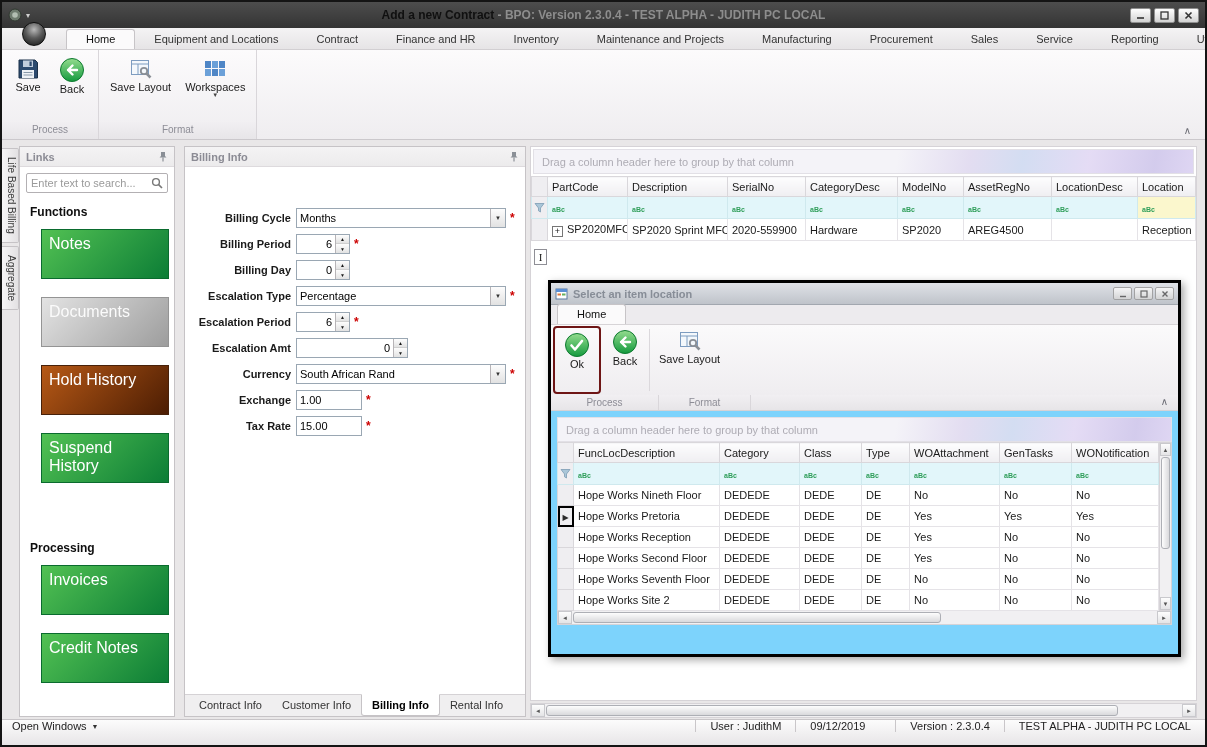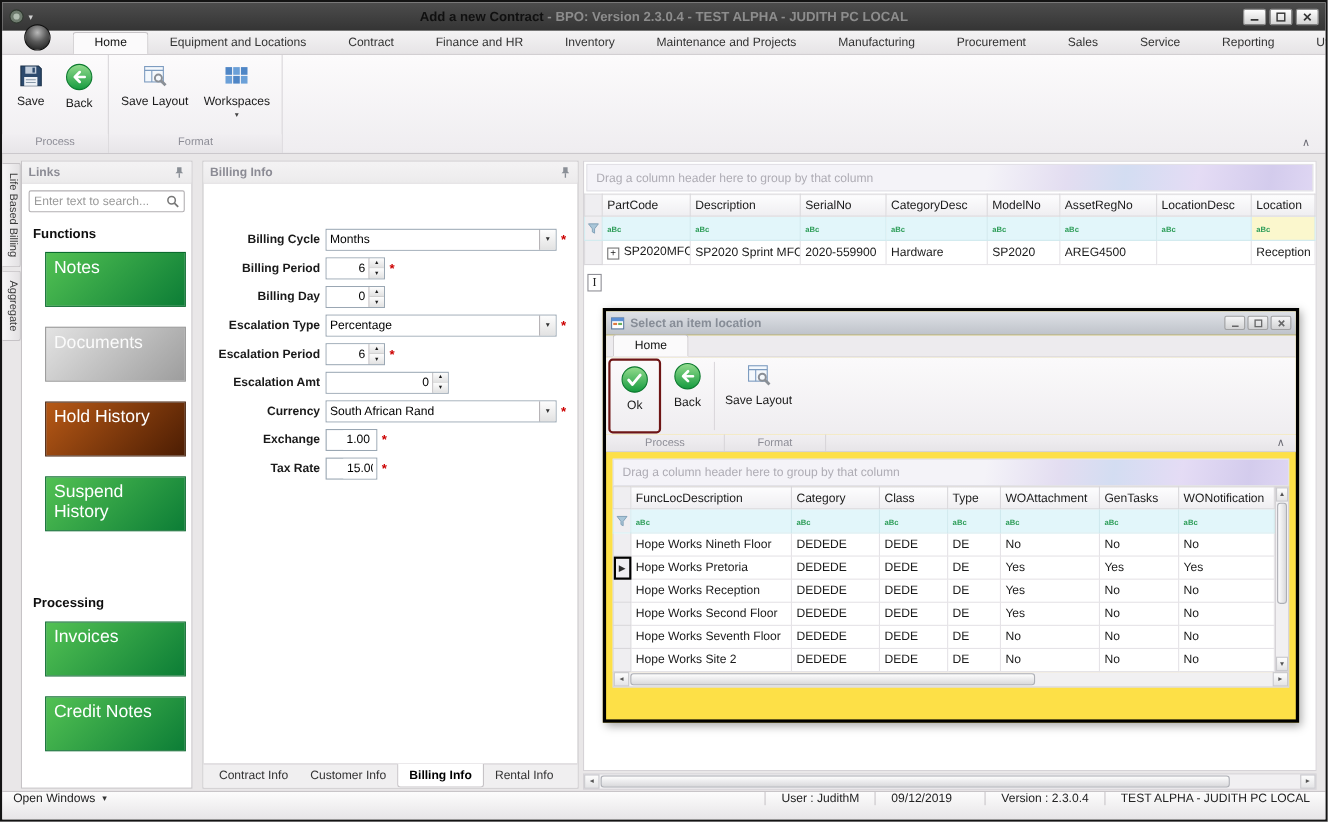--- a/index.html
+++ b/index.html
@@ -28,21 +28,21 @@
   .mdi-btns { margin-left:auto; display:flex; align-items:center; padding:0 8px 3px 0; gap:8px; }
   .mdibtn { display:flex; align-items:center; justify-content:center; width:16px; height:13px; }
 
   
   .ribbon { position:absolute; left:0; top:48px; right:0; height:90px;
     background:linear-gradient(#fcfbfc,#efedf0); border-bottom:1px solid #cbc8cc; display:flex; }
   .rgroup { display:flex; flex-direction:column; border-right:1px solid #d9d6da; }
   .rg-buttons { flex:1; display:flex; align-items:flex-start; padding:3px 4px 0; }
   .rg-label { height:17px; line-height:16px; text-align:center; font-size:10px; color:#8d8d96;
     background:linear-gradient(#f1eff2,#e7e5e8); position:relative; }
-  .big-btn { display:flex; flex-direction:column; align-items:center; gap:5px; padding:4px 7px; min-width:44px; color:#1a1a1a; cursor:default; }
+  .big-btn { display:flex; flex-direction:column; align-items:center; gap:0; padding:4px 7px; min-width:44px; color:#1a1a1a; cursor:default; }
   .big-btn .lbl { white-space:nowrap; }
   .dd-mark { font-size:6px; color:#444; line-height:5px; }
   .vsep { width:1px; background:#dbd8dc; margin:4px 2px; }
   .ribbon-collapse { position:absolute; right:14px; bottom:3px; color:#6b6b74; font-size:10px; }
 
   
   .main { position:absolute; left:0; top:138px; right:0; bottom:26px; background:#e9e7e8; }
 
   
   .vtabs { position:absolute; left:0; top:8px; width:17px; display:flex; flex-direction:column; gap:3px; }
@@ -68,21 +68,21 @@
   .lb-red   { background:linear-gradient(135deg,#b75916 0%,#4c1d03 100%); border:1px solid #47210a; }
   .proc-gap { margin-top:58px; }
 
   
   .bform { margin-top:41px; }
   .frow { display:flex; align-items:center; margin:0 0 6px 6px; height:20px; }
   .flabel { width:100px; text-align:right; font-weight:bold; margin-right:5px; white-space:nowrap; }
   .ctrl { display:flex; align-items:stretch; border:1px solid #9aa7b3; background:#fff; height:20px; }
   .ctrl input { border:none; outline:none; flex:1; font:inherit; font-size:11px; padding:0 3px; min-width:0; }
   .ctrl.num input { text-align:right; }
-  .w-dd { width:210px; } .w-spin { width:54px; } .w-amt { width:112px; } .w-txt { width:47px;padding-left:15px; }
+  .w-dd { width:210px; } .w-spin { width:54px; } .w-amt { width:112px; } .w-txt { width:66px; }
   .ddbtn { width:15px; border-left:1px solid #b7b4b7; background:linear-gradient(#fdfdfd,#e2e2e2);
     display:flex; align-items:center; justify-content:center; font-size:6px; color:#333; }
   .spin { width:14px; border-left:1px solid #b7b4b7; display:flex; flex-direction:column; }
   .req { color:#cc0000; font-weight:bold; margin-left:4px; font-size:12px; }
 
   .bottom-tabs { position:absolute; left:0; right:0; bottom:0; height:22px; background:#f0eff0;
     border-top:1px solid #d5d2d5; display:flex; align-items:stretch; padding-left:4px; }
   .btab { padding:4px 10px; color:#333; white-space:nowrap; cursor:default; }
   .btab.active { background:#fff; border:1px solid #c6c3c6; border-top:1px solid #fff; margin-top:-1px;
     border-radius:0 0 3px 3px; font-weight:bold; color:#000; }
@@ -110,21 +110,21 @@
   
   .hscroll { position:absolute; left:528px; right:8px; bottom:1px; height:15px; background:#f1f0f2;
     border:1px solid #d6d3d7; display:flex; align-items:stretch; }
   .sarrow { width:14px; display:flex; align-items:center; justify-content:center; font-size:6px; color:#555;
     background:linear-gradient(#fdfdfd,#e4e4e6); border:1px solid #c9c9cd; }
   .hthumb { flex:0 0 86%; margin:1px; background:linear-gradient(#fdfdfd,#d9d9dc); border:1px solid #adafb5; border-radius:3px; }
   .sfill { flex:1; }
 
   
   .dialog { position:absolute; left:546px; top:278px; width:633px; height:377px; border:3px solid #000;
-    background:#fde047; z-index:10; box-shadow:3px 3px 8px rgba(0,0,0,.35); }
+    background:#7dd3fc; z-index:10; box-shadow:3px 3px 8px rgba(0,0,0,.35); }
   .dlg-title { height:22px; background:linear-gradient(#dfe2e7,#bfc3ca); border-bottom:1px solid #a2a7af;
     display:flex; align-items:center; padding:0 4px; }
   .dlg-title .txt { flex:1; margin-left:5px; font-weight:bold; color:#878d97; }
   .dlg-winbtn { width:19px; height:13px; background:linear-gradient(#fbfbfb,#d6d6d6); border:1px solid #9a9a9a;
     border-radius:2px; display:flex; align-items:center; justify-content:center; margin-left:2px; opacity:.85; }
   .dlg-tabrow { height:20px; background:#edebee; border-bottom:1px solid #d7d4d7; display:flex; align-items:flex-end; padding-left:6px; }
   .dlg-ribbon { height:70px; background:linear-gradient(#fbfafb,#efedf0); display:flex; position:relative; }
   .ok-box { border:2px solid #6e1515; border-radius:4px; margin:1px 2px; display:flex; }
   .dlg-grouprow { height:16px; background:linear-gradient(#f1eff2,#e7e5e8); border-bottom:1px solid #d5d2d5;
     display:flex; font-size:10px; color:#8d8d96; position:relative; }

